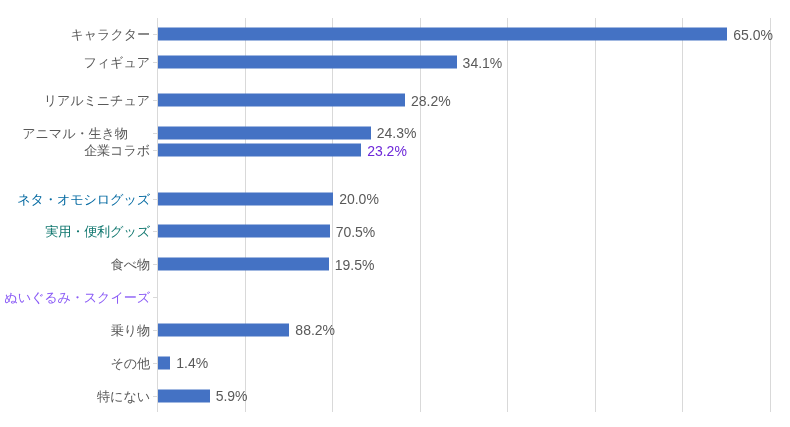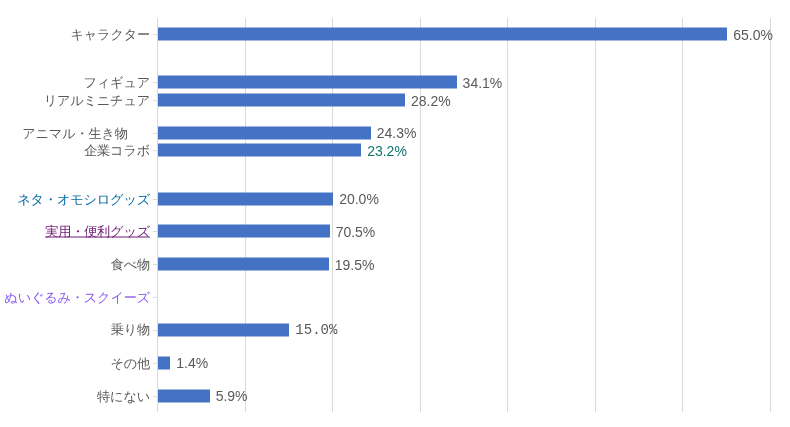--- a/index.html
+++ b/index.html
@@ -123,21 +123,21 @@
 
   <div class="rows" id="rows">
       <div class="row" style="top: 0px; height: 32.8333px;">
         <div class="tick-mark" style="background: rgb(217, 217, 217);"></div>
         <div class="cat-label" style="color: rgb(89, 89, 89);">キャラクター</div>
         <div class="bar-wrap">
           <div class="bar" title="キャラクター 65.0%" style="width: 569.214px; background: rgb(68, 114, 196);"></div>
           <div class="val-label" style="color: rgb(89, 89, 89);">65.0%</div>
         </div>
       </div>
-      <div class="row" style="top: 48px; height: 32.8333px;">
+      <div class="row" style="top: 28px; height: 32.8333px;">
         <div class="tick-mark" style="background: rgb(217, 217, 217);"></div>
         <div class="cat-label" style="color: rgb(89, 89, 89);">フィギュア</div>
         <div class="bar-wrap">
           <div class="bar" title="フィギュア 34.1%" style="width: 298.619px; background: rgb(68, 114, 196);"></div>
           <div class="val-label" style="color: rgb(89, 89, 89);">34.1%</div>
         </div>
       </div>
       <div class="row" style="top: 65.6667px; height: 32.8333px;">
         <div class="tick-mark" style="background: rgb(217, 217, 217);"></div>
         <div class="cat-label" style="color: rgb(89, 89, 89);">リアルミニチュア</div>
@@ -152,57 +152,57 @@
         <div class="bar-wrap">
           <div class="bar" title="アニマル・生き物 24.3%" style="width: 212.799px; background: rgb(68, 114, 196);"></div>
           <div class="val-label" style="color: rgb(89, 89, 89);">24.3%</div>
         </div>
       </div>
       <div class="row" style="top: 116px; height: 32.8333px;">
         <div class="tick-mark" style="background: rgb(217, 217, 217);"></div>
         <div class="cat-label" style="color: rgb(89, 89, 89);">企業コラボ</div>
         <div class="bar-wrap">
           <div class="bar" title="企業コラボ 23.2%" style="width: 203.166px; background: rgb(68, 114, 196);"></div>
-          <div class="val-label" style="color: #0f766e;">23.2%</div>
+          <div class="val-label" style="color: #6d28d9;">23.2%</div>
         </div>
       </div>
       <div class="row" style="top: 164.167px; height: 32.8333px;">
         <div class="tick-mark" style="background: rgb(217, 217, 217);"></div>
         <div class="cat-label" style="color: #0369a1;">ネタ・オモシログッズ</div>
         <div class="bar-wrap">
           <div class="bar" title="ネタ・オモシログッズ 20.0%" style="width: 175.143px; background: rgb(68, 114, 196);"></div>
           <div class="val-label" style="color: rgb(89, 89, 89);">20.0%</div>
         </div>
       </div>
       <div class="row" style="top: 197px; height: 32.8333px;">
         <div class="tick-mark" style="background: rgb(217, 217, 217);"></div>
-        <div class="cat-label" style="color: #701a75; text-decoration: underline;">実用・便利グッズ</div>
+        <div class="cat-label" style="color: #0f766e;">実用・便利グッズ</div>
         <div class="bar-wrap">
           <div class="bar" title="実用・便利グッズ 19.6%" style="width: 171.64px; background: rgb(68, 114, 196);"></div>
           <div class="val-label" style="color: rgb(89, 89, 89);">70.5%</div>
         </div>
       </div>
       <div class="row" style="top: 229.833px; height: 32.8333px;">
         <div class="tick-mark" style="background: rgb(217, 217, 217);"></div>
         <div class="cat-label" style="color: rgb(89, 89, 89);">食べ物</div>
         <div class="bar-wrap">
           <div class="bar" title="食べ物 19.5%" style="width: 170.764px; background: rgb(68, 114, 196);"></div>
           <div class="val-label" style="color: rgb(89, 89, 89);">19.5%</div>
         </div>
       </div>
       <div class="row" style="top: 262.667px; height: 32.8333px;">
         <div class="tick-mark" style="background: rgb(217, 217, 217);"></div>
         <div class="cat-label" style="color: #8b5cf6;">ぬいぐるみ・スクイーズ</div>
       </div>
-      <div class="row" style="top: 295.5px; height: 32.8333px; font-family: Liberation Mono, monospace;">
+      <div class="row" style="top: 295.5px; height: 32.8333px;">
         <div class="tick-mark" style="background: rgb(217, 217, 217);"></div>
         <div class="cat-label" style="color: rgb(89, 89, 89);">乗り物</div>
         <div class="bar-wrap">
           <div class="bar" title="乗り物 15.0%" style="width: 131.357px; background: rgb(68, 114, 196);"></div>
-          <div class="val-label" style="color: rgb(89, 89, 89);">15.0%</div>
+          <div class="val-label" style="color: rgb(89, 89, 89);">88.2%</div>
         </div>
       </div>
       <div class="row" style="top: 328.333px; height: 32.8333px;">
         <div class="tick-mark" style="background: rgb(217, 217, 217);"></div>
         <div class="cat-label" style="color: rgb(89, 89, 89);">その他</div>
         <div class="bar-wrap">
           <div class="bar" title="その他 1.4%" style="width: 12.26px; background: rgb(68, 114, 196);"></div>
           <div class="val-label" style="color: rgb(89, 89, 89);">1.4%</div>
         </div>
       </div>

